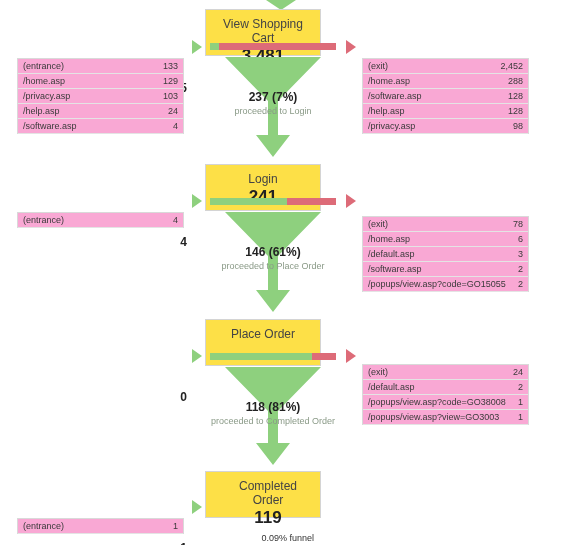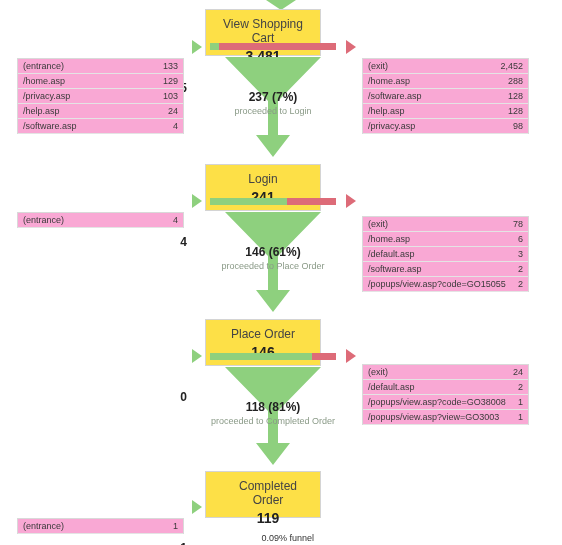--- a/index.html
+++ b/index.html
@@ -18,21 +18,21 @@
   .step-box{
     position:absolute;
     left:205px;width:116px;
     border:1px solid #d4d4d4;
     background:#fde047;
     box-sizing:border-box;
     text-align:center;
     padding:7px 6px 6px 6px;
   }
   .step-title{font-size:12px;color:#444;line-height:14px;}
-  .step-count{font-size:14px;font-weight:bold;color:#222;line-height:20px;margin-top:1px;}
+  .step-count{font-size:17px;font-weight:bold;color:#222;line-height:20px;margin-top:1px;}
   .step-sub{font-size:9px;color:#333;line-height:12px;margin-top:4px;text-align:right;}
 
   .bar{
     position:absolute;
     height:7px;
     left:210px;width:126px;
     background:#dd6b78;
     overflow:hidden;
   }
   .bar-green{height:7px;background:#8ed07e;}
@@ -222,21 +222,20 @@
       <path d="M 20,0 L 116,0 L 73,44 L 73,78 L 85,78 L 68,100 L 51,78 L 63,78 L 63,44 Z" fill="#8ed07e"></path>
     </svg>
     <div class="conn-label" style="top:33px;">
       <div class="conn-main">146 (61%)</div>
       <div class="conn-sub">proceeded to Place Order</div>
     </div>
   </div>
 
   <div class="step-box" style="top:319px;height:47px;">
     <div class="step-title">Place Order</div>
-    <div class="step-count">146</div>
   </div>
   <div class="bar" style="top:353px;">
     <div class="bar-green" id="bar3" style="width: 81%;"></div>
   </div>
 
   <div class="side-num left" style="top:350px;left:145px;width:42px;">0</div>
   <div class="tri green" style="top:349px;left:192px;"></div>
 
   <div class="tri red" style="top:349px;left:346px;"></div>
   <div class="side-num" style="top:350px;left:362px;">28</div>

